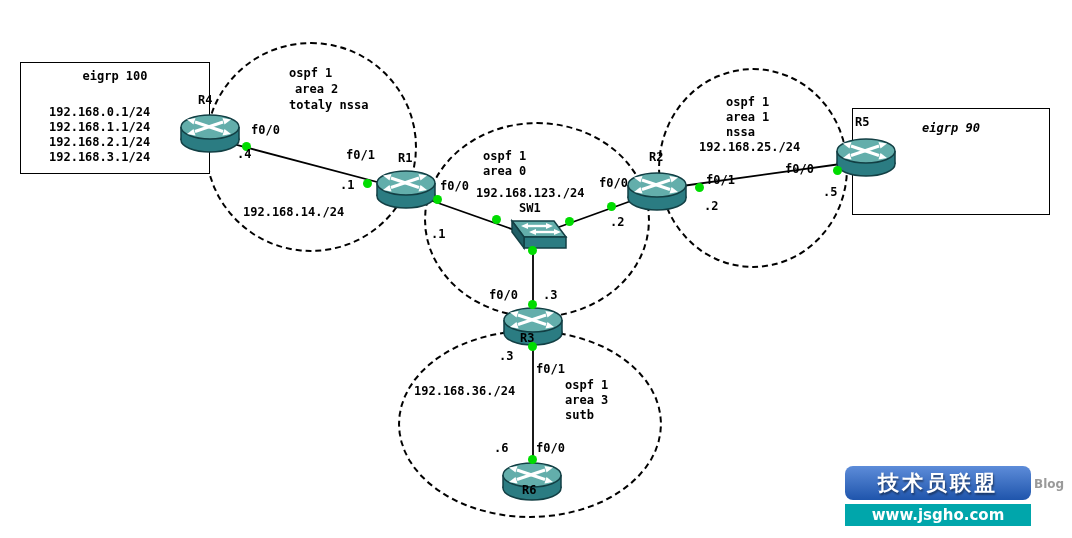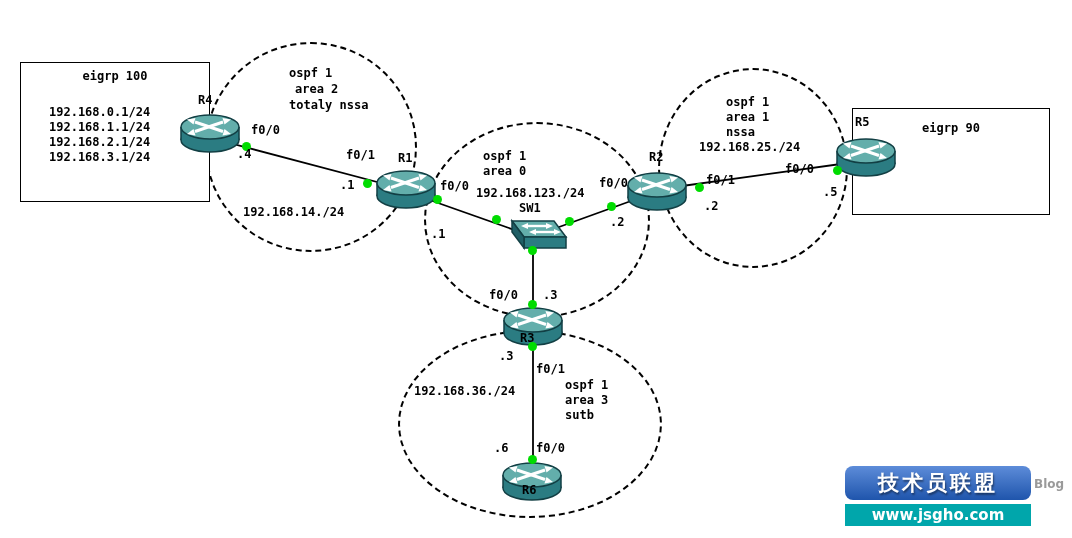--- a/index.html
+++ b/index.html
@@ -13,21 +13,21 @@
   }
   .links { position:absolute; left:0; top:0; z-index:2; }
   .links line { stroke:#000; stroke-width:1.8; }
   .netbox {
     position:absolute; border:1.6px solid #000; background:#fff; z-index:3;
     color:#000; font-weight:bold; font-size:12px;
   }
   .netbox .title { text-align:center; }
   .box-left .title { margin-top:6px; }
   .box-left .nets { margin-top:22px; padding-left:28px; line-height:15px; }
-  .box-right .title { margin-top:12px; }
+  .box-right .title { margin-top:12px;font-style:italic; }
   .box-right .nets { margin-top:3px; padding-left:78px; line-height:15px; }
   .node { position:absolute; z-index:4; }
   .dot {
     position:absolute; width:9px; height:9px; border-radius:50%;
     background:#00dc00; z-index:5;
   }
   .t {
     position:absolute; font-size:12px; font-weight:bold; color:#000;
     white-space:nowrap; z-index:6;
   }
@@ -62,21 +62,21 @@
 
   <svg class="links" width="1072" height="538">
     <line x1="222" y1="141" x2="396" y2="187"></line>
     <line x1="424" y1="198" x2="523" y2="233"></line>
     <line x1="548" y1="231" x2="642" y2="197"></line>
     <line x1="682" y1="186" x2="848" y2="163"></line>
     <line x1="533" y1="240" x2="533" y2="312"></line>
     <line x1="533" y1="344" x2="533" y2="466"></line>
   </svg>
 
-  <div class="netbox box-left" style="left:20px;top:62px;width:190px;height:140px">
+  <div class="netbox box-left" style="left:20px;top:62px;width:190px;height:112px">
     <div class="title">eigrp 100</div>
     <div class="nets">
       <div>192.168.0.1/24</div>
       <div>192.168.1.1/24</div>
       <div>192.168.2.1/24</div>
       <div>192.168.3.1/24</div>
     </div>
   </div>
 
   <div class="netbox box-right" style="left:852px;top:108px;width:198px;height:107px">

